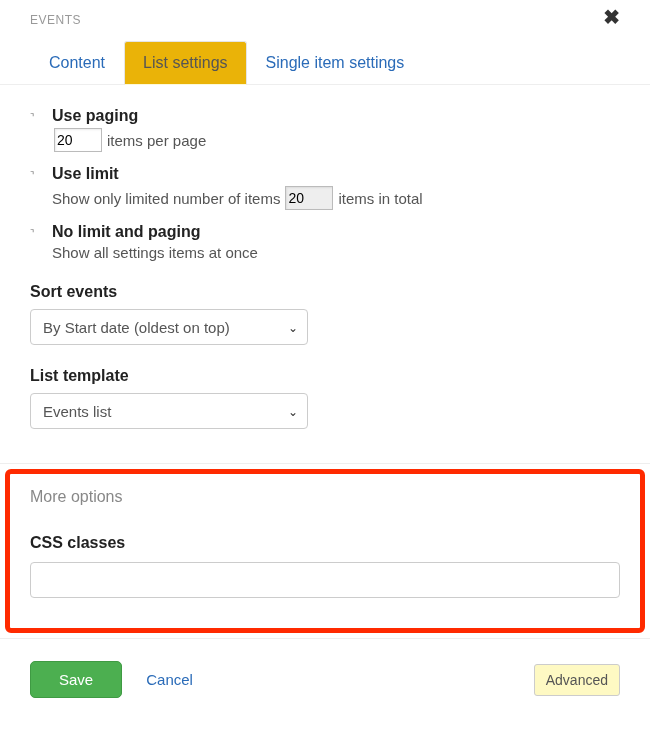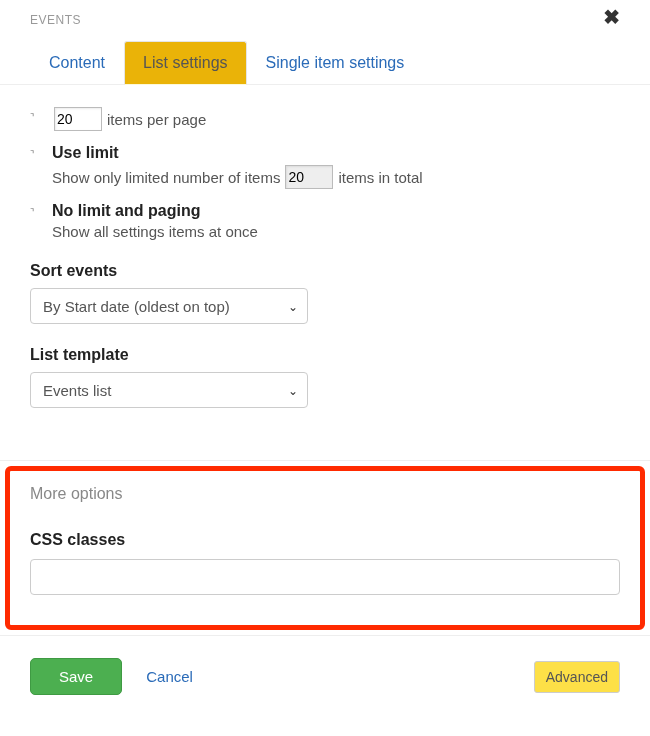--- a/index.html
+++ b/index.html
@@ -127,21 +127,21 @@
       right: 10px;
       top: 12px;
       pointer-events: none;
       font-size: 12px;
       color: #333;
     }
     .more-section-wrap {
       border-top: 1px solid #eee;
       border-bottom: 1px solid #eee;
       padding: 5px;
-      margin-top: 22px;
+      margin-top: 4px;
     }
     .highlight-box {
       border: 5px solid #ff2a00;
       border-radius: 6px;
       padding: 14px 20px 30px 20px;
     }
     .more-title {
       font-size: 16px;
       color: #888;
       font-weight: 400;
@@ -176,21 +176,21 @@
       cursor: pointer;
     }
     .btn-cancel {
       color: #2a6bb8;
       margin-left: 24px;
       cursor: pointer;
       font-size: 15px;
     }
     .btn-advanced {
       margin-left: auto;
-      background: #fde047;
+      background: #fef9c3;
       border: 1px solid #ccc;
       border-radius: 3px;
       padding: 7px 11px;
       font-size: 14px;
       color: #555;
       cursor: pointer;
     }
   </style>
 </head>
 <body>
@@ -204,20 +204,21 @@
   <div class="tab">Content</div>
   <div class="tab active">List settings</div>
   <div class="tab">Single item settings</div>
 </div>
 
 <div class="body">
 
   <div class="radio-row">
     <span class="radio-mark">⌝</span>
     <div class="radio-content">
+      <div class="radio-title">Use paging</div>
       <div class="radio-desc">
         <input class="num-input" type="text" value="20" style="">
         <span>items per page</span>
       </div>
     </div>
   </div>
 
   <div class="radio-row">
     <span class="radio-mark">⌝</span>
     <div class="radio-content">

